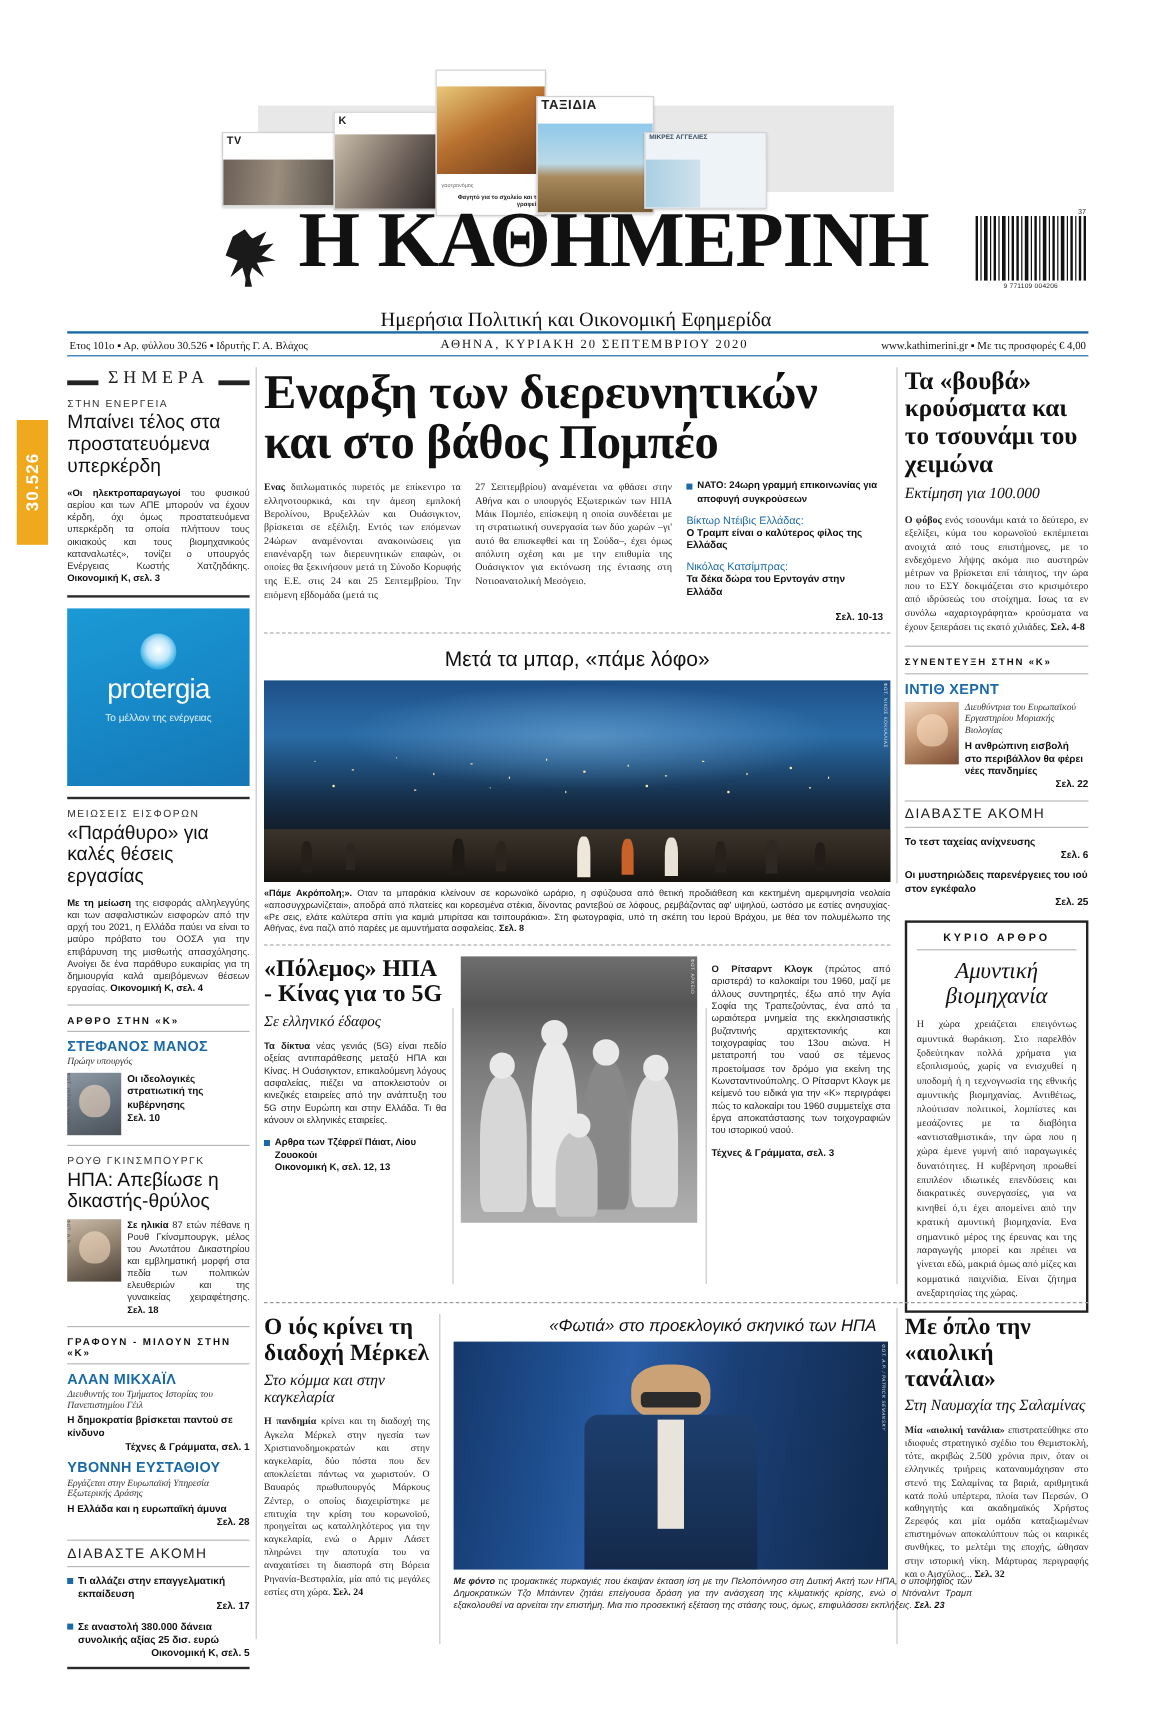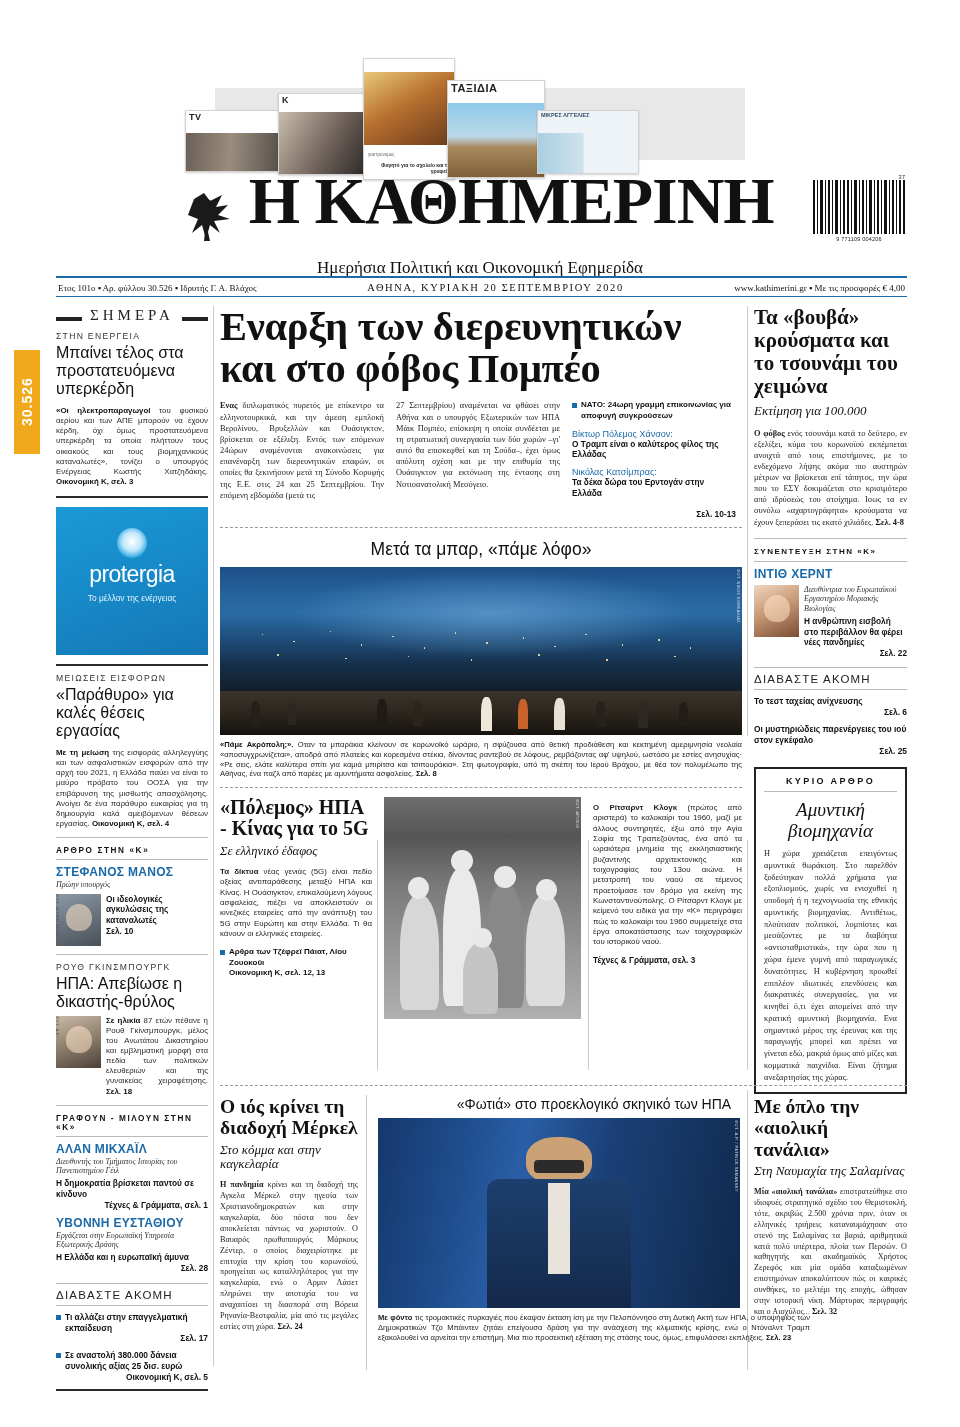--- a/index.html
+++ b/index.html
@@ -289,21 +289,21 @@
 
   <div>
     <div class="author-name">ΣΤΕΦΑΝΟΣ ΜΑΝΟΣ</div>
     <div class="author-role">Πρώην υπουργός</div>
     <div class="author-row">
       <div class="headshot a">
         <span class="credit">ΦΩΤ. INTIME NEWS</span>
         <span class="face"></span>
       </div>
       <div class="author-txt">
-        <span>Οι ιδεολογικές αγκυλώσεις της καταναλωτές</span><br>
+        <span>Οι ιδεολογικές στρατιωτική της κυβέρνησης</span><br>
         <span class="pg">Σελ. 10</span>
       </div>
     </div>
   </div>
 
   <div class="rule" style="margin-top:8px;"></div>
 
   <div>
     <div class="kicker">ΡΟΥΘ ΓΚΙΝΣΜΠΟΥΡΓΚ</div>
     <h2 class="l-head">ΗΠΑ: Απεβίωσε η δικαστής-θρύλος</h2>
@@ -350,33 +350,33 @@
     <span>
       <span>Σε αναστολή 380.000 δάνεια συνολικής αξίας 25 δισ. ευρώ</span>
       <span class="pg-right">Οικονομική Κ, σελ. 5</span>
     </span>
   </div>
   <div class="rule-dark" style="margin-top:6px;"></div>
 </div>
 
 <div id="col-main">
 
-  <h1 id="main-head">Εναρξη των διερευνητικών και στο φόβος Πομπέο</h1>
+  <h1 id="main-head">Εναρξη των διερευνητικών και στο βάθος Πομπέο</h1>
 
   <div id="main-cols">
     <div class="m-col">
       <b>Ενας</b><span> διπλωματικός πυρετός με επίκεντρο τα ελληνοτουρκικά, και την άμεση εμπλοκή Βερολίνου, Βρυξελλών και Ουάσιγκτον, βρίσκεται σε εξέλιξη. Εντός των επόμενων 24ώρων αναμένονται ανακοινώσεις για επανέναρξη των διερευνητικών επαφών, οι οποίες θα ξεκινήσουν μετά τη Σύνοδο Κορυφής της Ε.Ε. στις 24 και 25 Σεπτεμβρίου. Την επόμενη εβδομάδα (μετά τις </span>
     </div>
     <div class="m-col">27 Σεπτεμβρίου) αναμένεται να φθάσει στην Αθήνα και ο υπουργός Εξωτερικών των ΗΠΑ Μάικ Πομπέο, επίσκεψη η οποία συνδέεται με τη στρατιωτική συνεργασία των δύο χωρών –γι' αυτό θα επισκεφθεί και τη Σούδα–, έχει όμως απόλυτη σχέση και με την επιθυμία της Ουάσιγκτον για εκτόνωση της έντασης στη Νοτιοανατολική Μεσόγειο.</div>
     <div class="m-side">
       <div class="bul">
         <span class="sq"></span>
         <span>ΝΑΤΟ: 24ωρη γραμμή επικοινωνίας για αποφυγή συγκρούσεων</span>
       </div>
-      <div class="nm blue">Βίκτωρ Πόλεμος Χάνσον:</div>
+      <div class="nm blue">Βίκτωρ Ντέιβις Ελλάδας:</div>
       <div class="tt">Ο Τραμπ είναι ο καλύτερος φίλος της Ελλάδας</div>
       <div class="nm blue">Νικόλας Κατσίμπρας:</div>
       <div class="tt">Τα δέκα δώρα του Ερντογάν στην Ελλάδα</div>
       <div class="pg">Σελ. 10-13</div>
     </div>
   </div>
 
   <div class="dashed" style="margin-top:8px;"></div>
 
   <div class="photo-title">Μετά τα μπαρ, «πάμε λόφο»</div>
@@ -508,21 +508,21 @@
 <div style="position:absolute;left:220px;top:1085px;width:687px;">
   <div class="dashed"></div>
 </div>
 
 <div style="position:absolute;left:220px;top:1096px;width:138px;">
   <h2 class="bot-head">Ο ιός κρίνει τη διαδοχή Μέρκελ</h2>
   <div class="bot-sub">Στο κόμμα και στην καγκελαρία</div>
   <p class="bot-body"><b>Η πανδημία</b><span> κρίνει και τη διαδοχή της Αγκελα Μέρκελ στην ηγεσία των Χριστιανοδημοκρατών και στην καγκελαρία, δύο πόστα που δεν αποκλείεται πάντως να χωριστούν. Ο Βαυαρός πρωθυπουργός Μάρκους Ζέντερ, ο οποίος διαχειρίστηκε με επιτυχία την κρίση του κορωνοϊού, προηγείται ως καταλληλότερος για την καγκελαρία, ενώ ο Αρμιν Λάσετ πληρώνει την αποτυχία του να αναχαιτίσει τη διασπορά στη Βόρεια Ρηνανία-Βεστφαλία, μία από τις μεγάλες εστίες στη χώρα. </span><span class="ref">Σελ. 24</span></p>
 </div>
 
-<div style="position:absolute;left:378px;top:1096px;width:432px;">
+<div style="position:absolute;left:378px;top:1096px;width:432px;font-style:italic;">
   <div style="text-align:center;font-family:'Liberation Sans',sans-serif;font-size:14px;color:#111;margin-bottom:6px;">«Φωτιά» στο προεκλογικό σκηνικό των ΗΠΑ</div>
   <div id="biden-photo">
     <span style="position:absolute;left:41%;top:10%;width:18%;height:24%;border-radius:45% 45% 40% 40%;background:#caa276;"></span>
     <span style="position:absolute;left:43%;top:22%;width:14%;height:7%;border-radius:4px;background:#2b2b2b;"></span>
     <span style="position:absolute;left:30%;top:32%;width:40%;height:68%;background:linear-gradient(#1d3f6e,#14294a);border-radius:12px 12px 0 0;"></span>
     <span style="position:absolute;left:47%;top:34%;width:6%;height:48%;background:#e8e4dc;"></span>
     <span class="vcredit">ΦΩΤ. A.P. / PATRICK SEMANSKY</span>
   </div>
   <p class="bphoto-cap"><b>Με φόντο</b><span> τις τρομακτικές πυρκαγιές που έκαψαν έκταση ίση με την Πελοπόννησο στη Δυτική Ακτή των ΗΠΑ, ο υποψήφιος των Δημοκρατικών Τζο Μπάιντεν ζητάει επείγουσα δράση για την ανάσχεση της κλιματικής κρίσης, ενώ ο Ντόναλντ Τραμπ εξακολουθεί να αρνείται την επιστήμη. Μια πιο προσεκτική εξέταση της στάσης τους, όμως, επιφυλάσσει εκπλήξεις. </span><span class="ref">Σελ. 23</span></p>
 </div>

